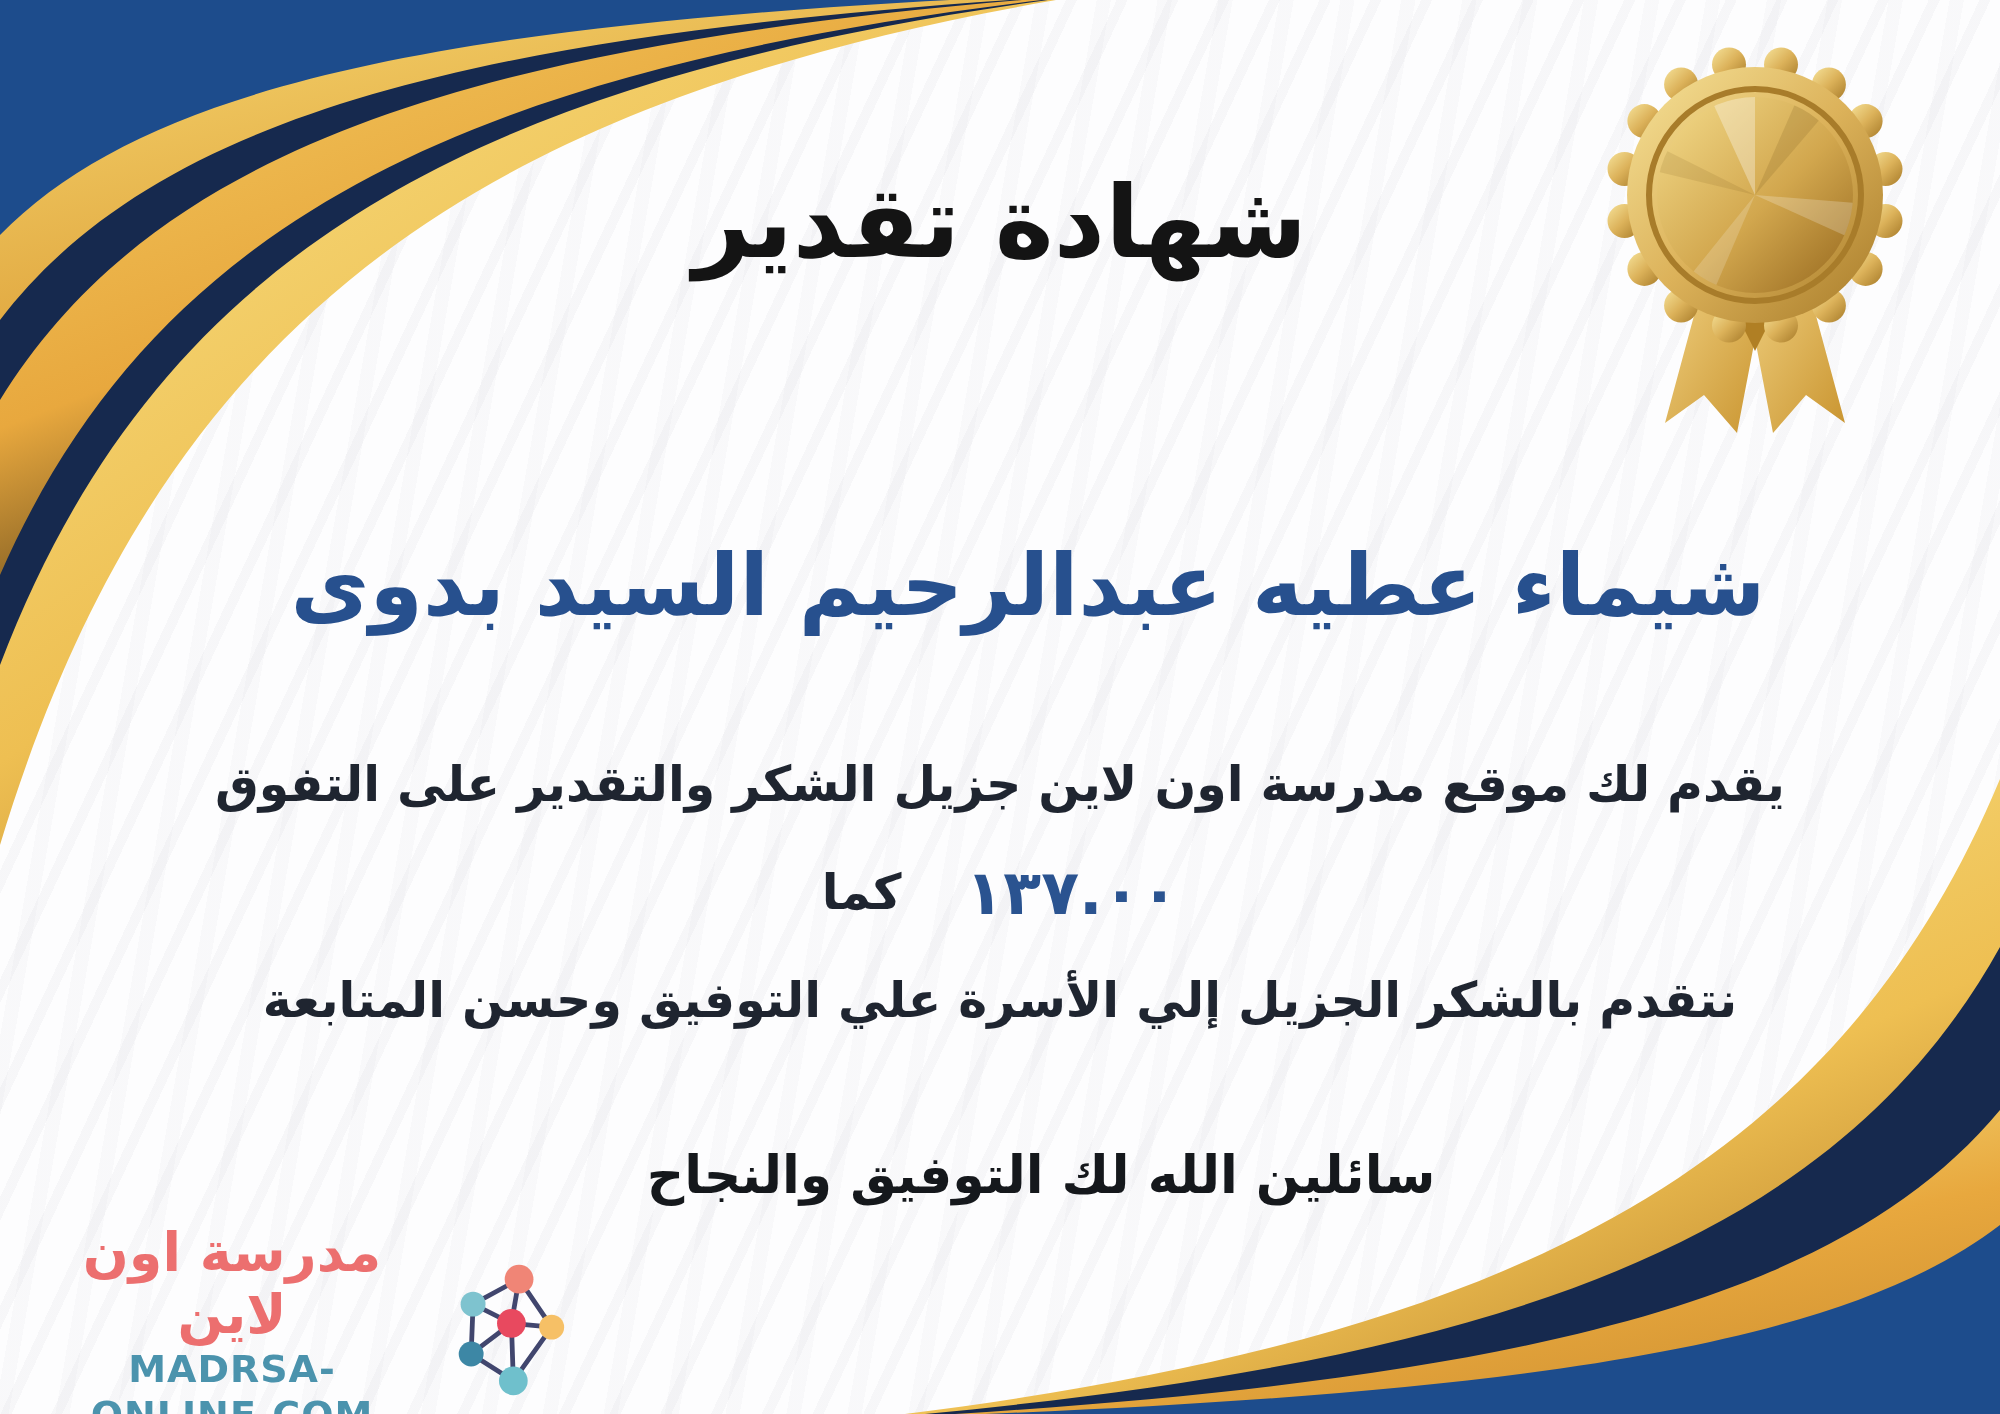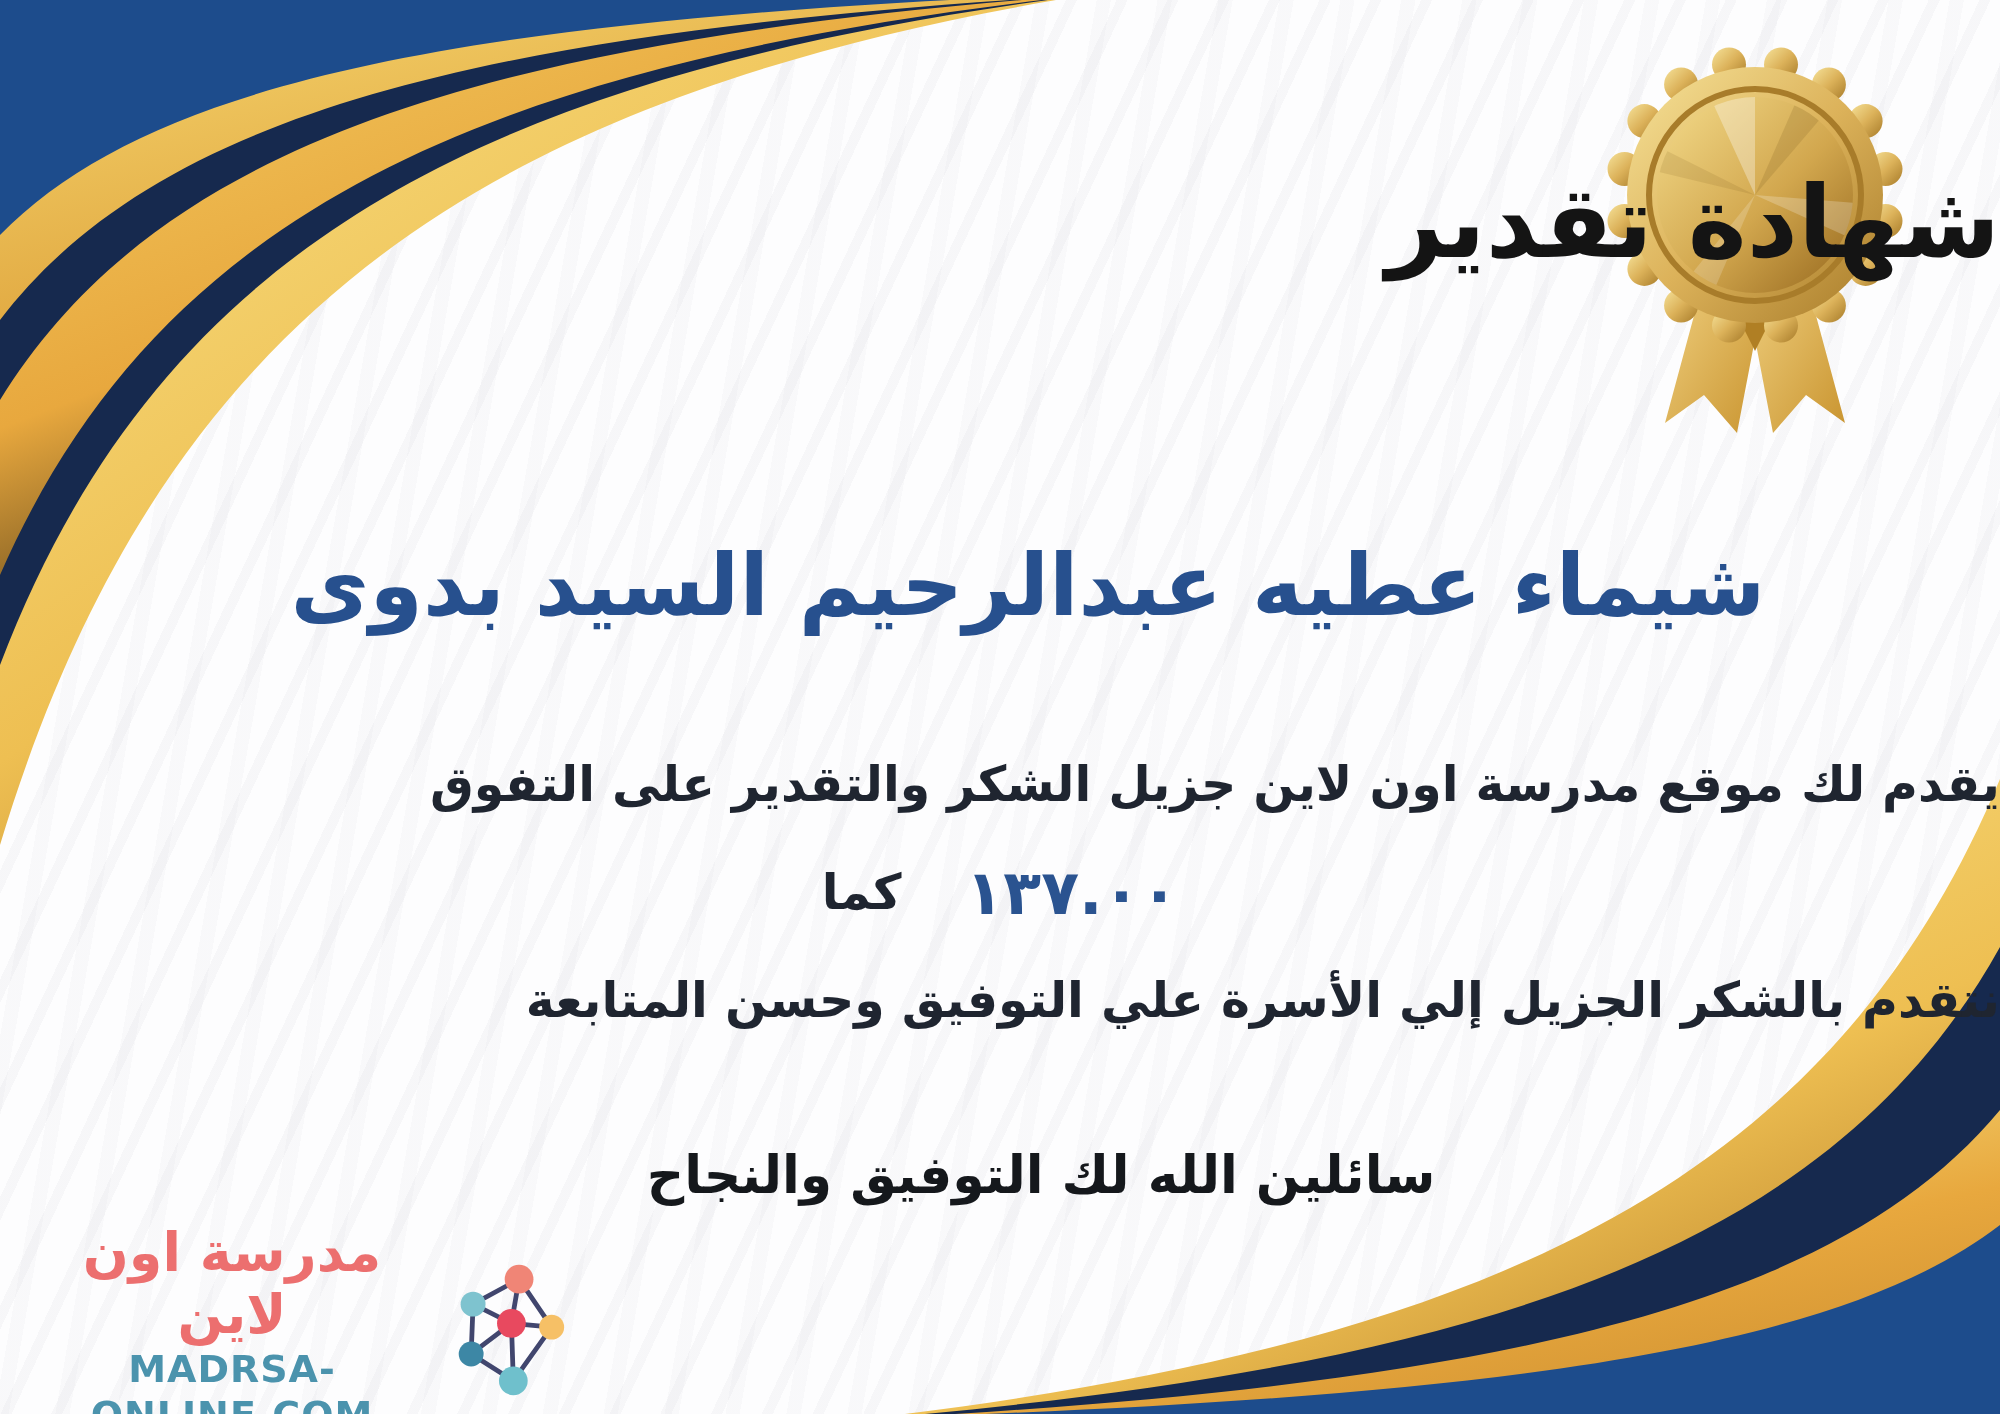--- a/index.html
+++ b/index.html
@@ -10,33 +10,33 @@
     background:
       repeating-linear-gradient(115deg, rgba(190,190,200,.10) 0 10px, rgba(255,255,255,0) 10px 46px),
       repeating-linear-gradient(100deg, rgba(190,190,200,.07) 0 14px, rgba(255,255,255,0) 14px 60px),
       #fdfdfe;
     font-family:"DejaVu Sans", sans-serif;
   }
   .abs{position:absolute;}
   .corner-svg{display:block;}
   .title{
     top:148px;left:0;width:100%;
-    text-align:right;
+    text-align:center;
     font-size:100px;font-weight:700;color:#141414;
     line-height:150px;white-space:nowrap;
   }
   .student-name{
     top:520px;left:0;width:100%;
     text-align:center;
     font-size:86px;font-weight:700;color:#27508e;
     line-height:130px;white-space:nowrap;padding-left:28px;
   }
   .body-text{
     top:731px;left:0;width:100%;
-    text-align:right;color:#1f2530;
+    text-align:center;color:#1f2530;
     font-size:49px;font-weight:700;
   }
   .body-line{line-height:108px;white-space:nowrap;}
   .line2{display:flex;justify-content:center;align-items:center;gap:64px;}
   .score{
     color:#2a5390;font-size:62px;font-weight:700;
     letter-spacing:2px;
   }
   .closing{
     top:1128px;left:0;width:100%;

